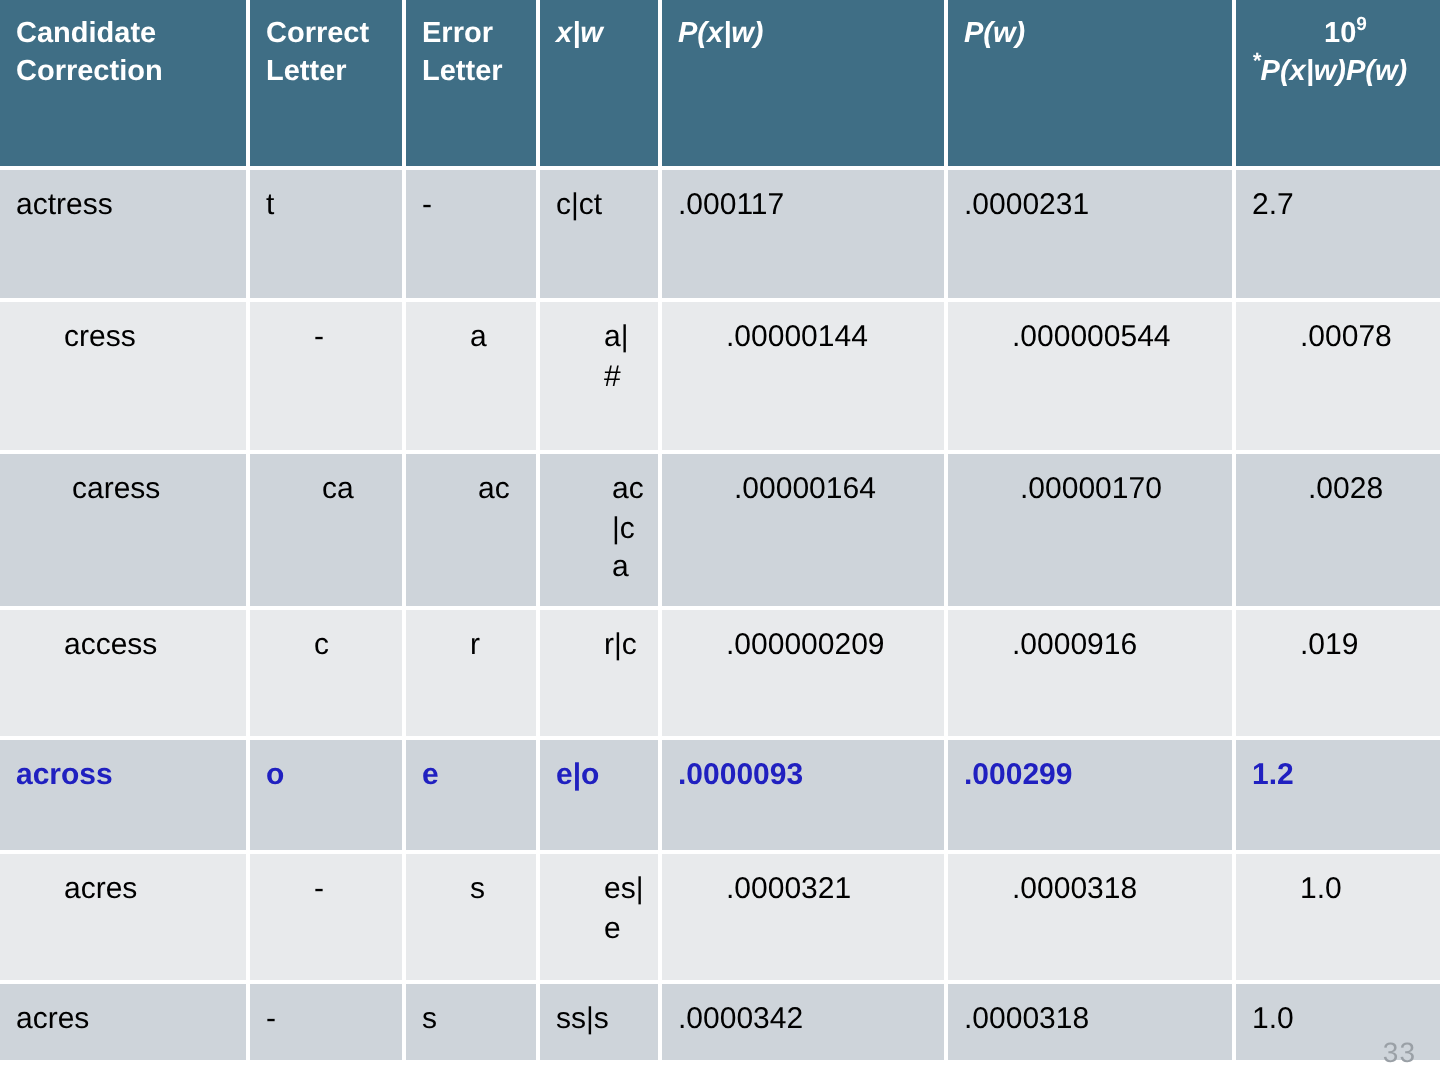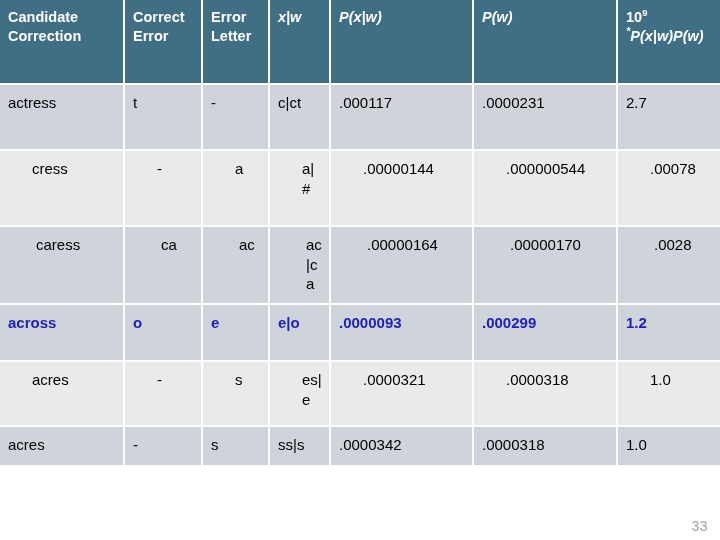--- a/index.html
+++ b/index.html
@@ -47,20 +47,21 @@
     border-bottom: 2px solid #ffffff;
     word-wrap: break-word;
     overflow-wrap: break-word;
   }
   thead th:last-child { border-right: none; }
   thead th.italic {
     font-style: italic;
   }
   thead th.italic .normalnum {
     font-style: normal;
+    margin-left: 36px;
   }
   sup.exp {
     font-size: 9.5px;
     vertical-align: super;
     line-height: 0;
     font-style: normal;
   }
   .star {
     font-size: 11px;
     vertical-align: super;
@@ -133,21 +134,21 @@
         <col class="c2">
         <col class="c3">
       <col class="c4">
         <col class="c5">
         <col class="c6">
     </colgroup>
 
     <thead>
       <tr>
         <th>Candidate Correction</th>
-        <th>Correct Error</th>
+        <th>Correct Letter</th>
         <th>Error Letter</th>
         <th class="italic">x|w</th>
         <th class="italic">P(x|w)</th>
         <th class="italic">P(w)</th>
         <th class="italic"><span class="normalnum">10</span><sup class="exp">9</sup><br><span class="star">*</span><span>P(x|w)P(w)</span></th>
       </tr>
     </thead>
 
     <tbody>
 
@@ -174,20 +175,29 @@
       <tr class="shade-dark r-h2">
         <td>caress</td>
         <td>ca</td>
         <td>ac</td>
         <td>ac|ca</td>
         <td>.00000164</td>
         <td>.00000170</td>
         <td>.0028</td>
       </tr>
 
+      <tr class="shade-light r-h3">
+        <td>access</td>
+        <td>c</td>
+        <td>r</td>
+        <td>r|c</td>
+        <td>.000000209</td>
+        <td>.0000916</td>
+        <td>.019</td>
+      </tr>
 
       <tr class="shade-dark highlight r-h4">
         <td>across</td>
         <td>o</td>
         <td>e</td>
         <td>e|o</td>
         <td>.0000093</td>
         <td>.000299</td>
         <td>1.2</td>
       </tr>

